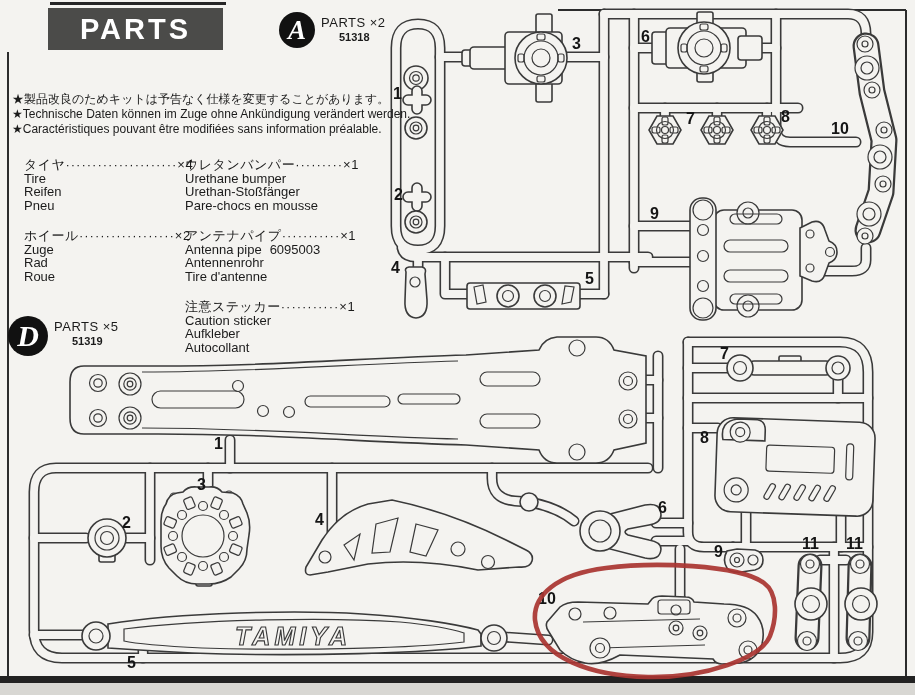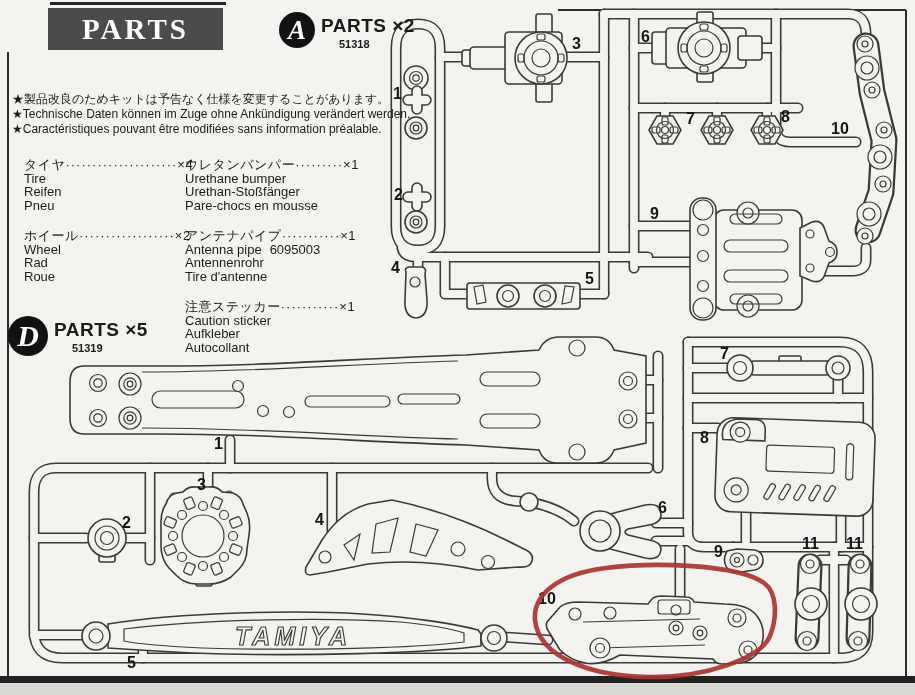--- a/index.html
+++ b/index.html
@@ -13,21 +13,21 @@
     position:relative;width:915px;height:695px;background:var(--paper);
     overflow:hidden;color:var(--text);
   }
   #art{position:absolute;left:0;top:0;z-index:1;}
   .overlay{position:absolute;z-index:2;}
 
   
   .parts-box{
     position:absolute;left:48px;top:8px;width:175px;height:42px;
     background:#4b4b49;color:#fff;display:flex;align-items:center;justify-content:center;
-    font-weight:bold;font-size:29px;letter-spacing:3px;font-family:Liberation Serif, serif;
+    font-weight:bold;font-size:29px;letter-spacing:3px;
   }
   .top-rule{position:absolute;left:50px;top:2px;width:176px;height:3px;background:#262626;}
 
   
   .notes{position:absolute;left:12px;top:92px;font-size:12px;line-height:15px;white-space:nowrap;}
 
   
   .plist{position:absolute;font-size:13px;line-height:13.5px;}
   .pgroup{margin-bottom:17px;}
   .pgroup .jp{letter-spacing:0.5px;}
@@ -37,21 +37,21 @@
   
   .sprue-label{position:absolute;display:flex;align-items:flex-start;}
   .letter-circle{
     background:#111;color:#fff;border-radius:50%;
     display:flex;align-items:center;justify-content:center;
     font-family:"Liberation Serif",serif;font-style:italic;font-weight:bold;
   }
   .lc-a{width:36px;height:36px;font-size:27px;}
   .lc-d{width:40px;height:40px;font-size:30px;}
   .sl-text{margin-left:6px;margin-top:3px;}
-  .sl-main{font-weight:bold;font-size:19px;letter-spacing:0.5px;}
+  .sl-main{font-weight:normal;font-size:13px;letter-spacing:0.5px;}
   .sl-no{font-weight:bold;font-size:11px;margin-left:18px;margin-top:1px;}
 
   
   .tube-o{fill:none;stroke:var(--ink);stroke-width:11;stroke-linecap:round;stroke-linejoin:round;}
   .tube-i{fill:none;stroke:var(--paper);stroke-width:7.8;stroke-linecap:round;stroke-linejoin:round;}
   .part{fill:var(--paper);stroke:var(--ink);stroke-width:1.6;}
   .det{fill:none;stroke:var(--ink);stroke-width:1.2;}
   .detf{fill:var(--paper);stroke:var(--ink);stroke-width:1.2;}
   .blade-o{fill:none;stroke:var(--ink);stroke-width:27;stroke-linecap:round;stroke-linejoin:round;}
   .blade-i{fill:none;stroke:var(--paper);stroke-width:22.5;stroke-linecap:round;stroke-linejoin:round;}
@@ -488,21 +488,21 @@
 
   <div class="plist overlay" style="left:24px;top:158px">
     <div class="pgroup">
       <div class="jp"><span>タイヤ</span><span class="dots">·····················</span><span>×4</span></div>
       <div>Tire</div>
       <div>Reifen</div>
       <div>Pneu</div>
     </div>
     <div class="pgroup">
       <div class="jp"><span>ホイール</span><span class="dots">··················</span><span>×2</span></div>
-      <div>Wheel</div>
+      <div>Zuge</div>
       <div>Rad</div>
       <div>Roue</div>
     </div>
   </div>
 
   <div class="plist overlay" style="left:185px;top:158px">
     <div class="pgroup">
       <div class="jp"><span>ウレタンバンパー</span><span class="dots">·········</span><span>×1</span></div>
       <div>Urethane bumper</div>
       <div>Urethan-Stoßfänger</div>

